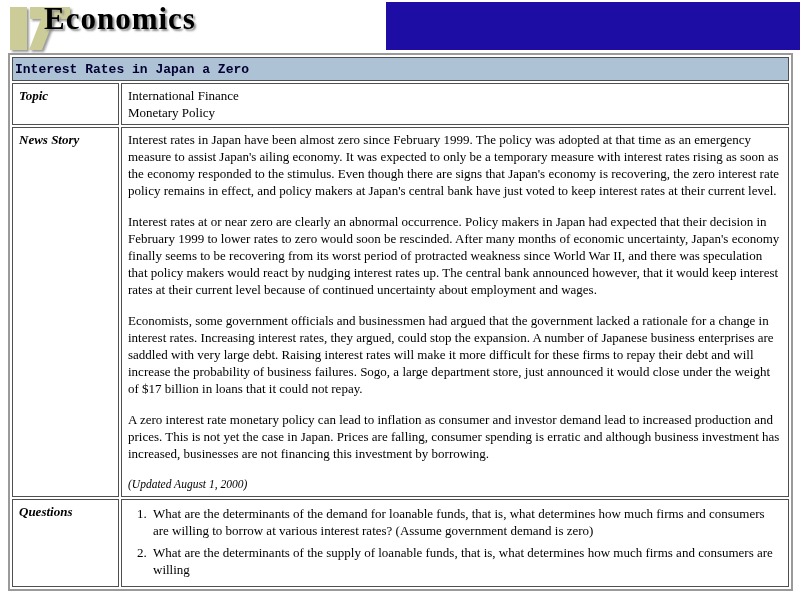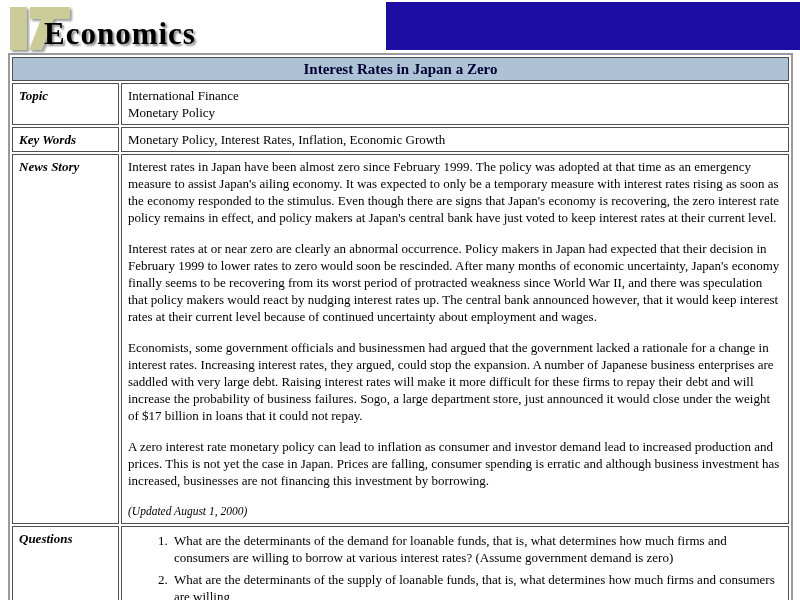--- a/index.html
+++ b/index.html
@@ -6,21 +6,21 @@
     margin: 0; padding: 0;
     width: 800px; height: 600px;
     overflow: hidden;
     background: #ffffff;
     font-family: "Liberation Serif", serif;
     color: #000000;
   }
   .header { position: relative; height: 53px; width: 800px; }
   .logo { position: absolute; left: 8px; top: 2px; filter: drop-shadow(2px 2px 1px #9a9a9a); }
   .brand {
-    position: absolute; left: 44px; top: 16px;
+    position: absolute; left: 44px; top: 1px;
     font-size: 31px; font-weight: bold; letter-spacing: 1px;
     color: #000000; text-shadow: 2px 2px 2px #8d8d8d;
     white-space: nowrap;
   }
   .brand-sub {
     position: absolute; left: 122px; top: 33px;
     font-family: "Liberation Sans", sans-serif;
     font-size: 9px; font-weight: bold;
     letter-spacing: 9.5px; word-spacing: 19px;
     color: var(--subtitle-text, #996633);
@@ -38,35 +38,35 @@
     table-layout: fixed;
     background: #ffffff;
   }
   td {
     border: 1px solid #4f4f4f;
     vertical-align: top;
     font-size: 13px; line-height: 17px;
     overflow: hidden;
   }
   td.title-cell {
-    text-align: center; vertical-align: middle;
-    font-weight: bold; font-size: 15px;
+    text-align: left; vertical-align: middle;
+    font-weight: bold; font-size: 13px;
     background: var(--title-bg, #AEC2D6);
     color: #000033;
-    padding: 2px; height: 18px;
+    padding: 2px; height: 18px; font-family: Liberation Mono, monospace;
   }
   tr.highlight td { background: var(--highlight-row-bg, #FFFFCC); }
   td.label { font-weight: bold; font-style: italic; padding: 3px 4px 3px 6px; }
   td.value { padding: 3px 8px 3px 6px; }
   td.story-cell { height: 358px; margin-top: 8px; }
   .story p { margin: 0 0 14px 0; }
   .updated { font-size: 11.5px; font-style: italic; }
   td.questions-cell { height: 70px; }
   ol.questions { margin: 2px 0 0 0; padding-left: 22px; }
-  ol.questions li { margin-bottom: 5px; padding-left: 3px; margin-left: 21px; }
+  ol.questions li { margin-bottom: 5px; padding-left: 3px; }
 </style>
 </head>
 <body>
 
 <div class="header">
   <svg class="logo" width="80" height="50" viewBox="0 0 80 50" aria-hidden="true">
     <rect x="2" y="5" width="17" height="43" style="fill:var(--logo-tan,#CCCC99)"></rect>
     <polygon points="22,5 62,5 62,17 46,17 34,48 21,48 33,17 22,17" style="fill:var(--logo-tan,#CCCC99)"></polygon>
   </svg>
   <div class="brand">Economics</div>
@@ -83,24 +83,20 @@
     <td colspan="2" class="title-cell">Interest Rates in Japan a Zero</td>
   </tr>
   <tr>
     <td class="label">Topic</td>
     <td class="value">
       <div>International Finance</div>
       <div>Monetary Policy</div>
     </td>
   </tr>
   <tr>
-    <td class="label">Key Words</td>
-    <td class="value">Monetary Policy, Interest Rates, Inflation, Economic Growth</td>
-  </tr>
-  <tr>
     <td class="label">News Story</td>
     <td class="value story-cell story">
       <p>Interest rates in Japan have been almost zero since February 1999. The policy was adopted at that time as an emergency measure to assist Japan's ailing economy. It was expected to only be a temporary measure with interest rates rising as soon as the economy responded to the stimulus. Even though there are signs that Japan's economy is recovering, the zero interest rate policy remains in effect, and policy makers at Japan's central bank have just voted to keep interest rates at their current level.</p>
       <p>Interest rates at or near zero are clearly an abnormal occurrence. Policy makers in Japan had expected that their decision in February 1999 to lower rates to zero would soon be rescinded. After many months of economic uncertainty, Japan's economy finally seems to be recovering from its worst period of protracted weakness since World War II, and there was speculation that policy makers would react by nudging interest rates up. The central bank announced however, that it would keep interest rates at their current level because of continued uncertainty about employment and wages.</p>
       <p>Economists, some government officials and businessmen had argued that the government lacked a rationale for a change in interest rates. Increasing interest rates, they argued, could stop the expansion. A number of Japanese business enterprises are saddled with very large debt. Raising interest rates will make it more difficult for these firms to repay their debt and will increase the probability of business failures. Sogo, a large department store, just announced it would close under the weight of $17 billion in loans that it could not repay.</p>
       <p>A zero interest rate monetary policy can lead to inflation as consumer and investor demand lead to increased production and prices. This is not yet the case in Japan. Prices are falling, consumer spending is erratic and although business investment has increased, businesses are not financing this investment by borrowing.</p>
       <div class="updated">(Updated August 1, 2000)</div>
     </td>
   </tr>
   <tr>

